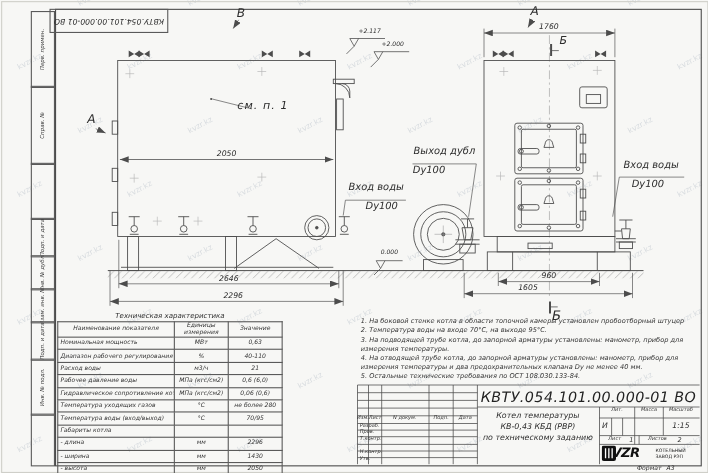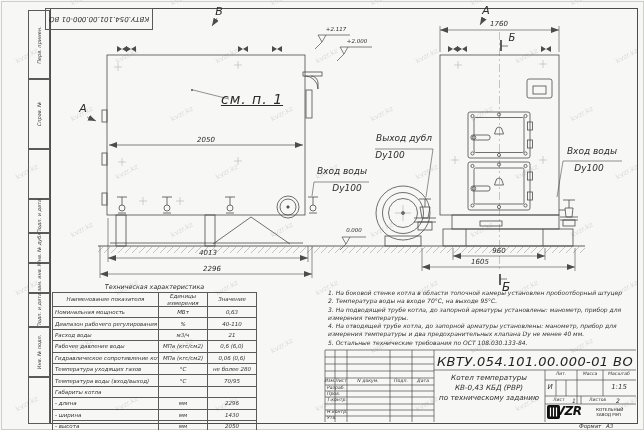--- a/index.html
+++ b/index.html
@@ -342,24 +342,24 @@
            M545,370 V422 M577,370 V404 M603,370 V396
            M556,380 V396 M566,380 V396
            M545,380 H636 M545,396 H636 M545,404 H636 M581,396 V404" stroke="#4c4c4c" stroke-width="0.7" fill="none"></path>
 </svg>
 
 <div class="lbl ctr" style="left:219px;top:6px;font-size:11px;">В</div>
 <div class="lbl ctr" style="left:83px;top:103px;font-size:11px;">А</div>
 <div class="lbl ctr" style="left:486px;top:5px;font-size:11px;">А</div>
 <div class="lbl ctr" style="left:512px;top:33px;font-size:10px;">Б</div>
 <div class="lbl ctr" style="left:506px;top:281px;font-size:12px;">Б</div>
-<div class="lbl ctr" style="left:252px;top:92px;font-size:14px;letter-spacing:1px;text-decoration:underline;">см. п. 1</div>
+<div class="lbl ctr" style="left:239px;top:92px;font-size:10px;letter-spacing:1px;">см. п. 1</div>
 
 <div class="lbl ctr" style="left:206px;top:137px;font-size:7px;">2050</div>
-<div class="lbl ctr" style="left:208px;top:250px;font-size:7px;">4013</div>
+<div class="lbl ctr" style="left:208px;top:250px;font-size:7px;">2646</div>
 <div class="lbl ctr" style="left:212px;top:266px;font-size:7px;">2296</div>
 <div class="lbl ctr" style="left:499px;top:21px;font-size:7px;">1760</div>
 <div class="lbl ctr" style="left:499px;top:248px;font-size:7px;">960</div>
 <div class="lbl ctr" style="left:480px;top:259px;font-size:7px;">1605</div>
 
 <div class="lbl ctr" style="left:336px;top:27px;font-size:5.5px;">+2.117</div>
 <div class="lbl ctr" style="left:357px;top:39px;font-size:5.5px;">+2.000</div>
 <div class="lbl ctr" style="left:354px;top:228px;font-size:5.5px;">0.000</div>
 
 <div class="lbl ctr" style="left:404px;top:134px;font-size:9px;">Выход дубл</div>

